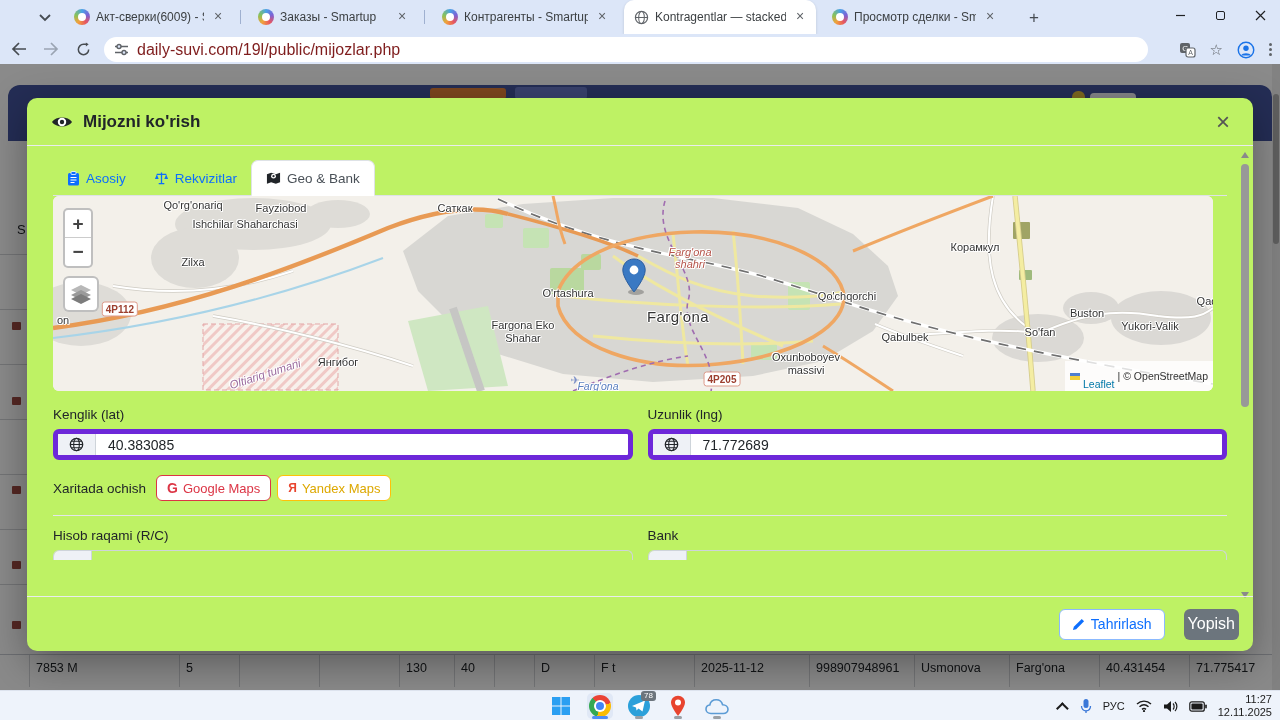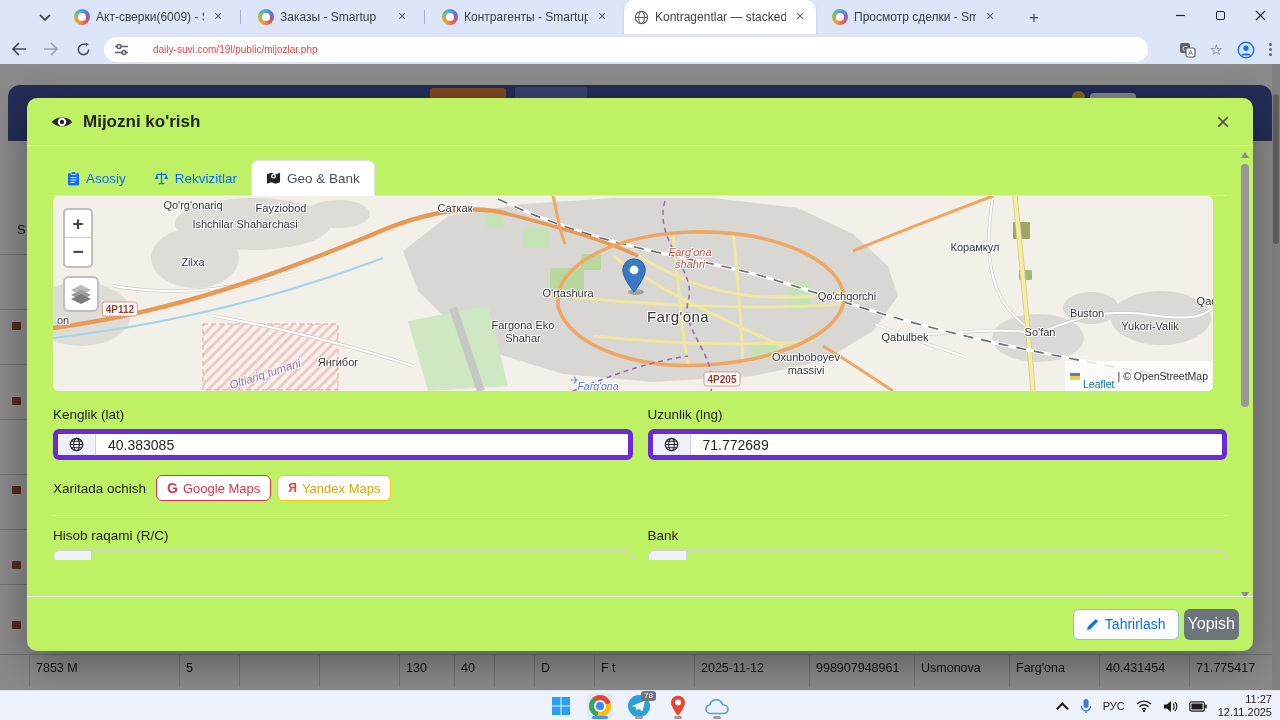--- a/index.html
+++ b/index.html
@@ -17,21 +17,21 @@
   .favicon::after { content:""; position:absolute; left:4px; top:4px; width:8px; height:8px; border-radius:50%; background:#fff; }
   .tabsep { position:absolute; top:10px; width:1px; height:14px; background:#9fb0d0; }
   .newtab { position:absolute; left:1022px; top:6px; width:24px; height:24px; font-size:17px; color:#454b52; text-align:center; line-height:23px; border-radius:50%; }
   .wincontrols { position:absolute; right:0; top:0; height:34px; display:flex; }
   .wc { width:40px; height:30px; display:flex; align-items:center; justify-content:center; color:#202124; font-size:13px; }
   .wc .box { width:9px; height:9px; border:1px solid #202124; border-radius:2px; }
 
   .toolbar { position:absolute; left:0; top:34px; width:1280px; height:30px; background:#dce6f8; display:flex; align-items:center; }
   .navbtn { width:26px; height:26px; display:flex; align-items:center; justify-content:center; margin-left:6px; }
   .urlpill { position:absolute; left:104px; top:3px; width:1044px; height:25px; background:#fff; border-radius:13px; display:flex; align-items:center; padding:0 10px; }
-  .urltext { font-size:10px; color:#ef4444; margin-left:24px; }
+  .urltext { font-size:16px; color:#7f1d1d; margin-left:8px; }
   .tb-right { position:absolute; right:8px; top:3px; height:25px; display:flex; align-items:center; gap:14px; }
   .star { font-size:15px; color:#5f6368; }
   .kebab { display:flex; flex-direction:column; gap:2px; }
   .kebab i { width:3px; height:3px; border-radius:50%; background:#5f6368; }
   .avatar-chip { width:18px; height:18px; }
 
   
   .page { position:absolute; left:0; top:64px; width:1280px; height:626px; background:#fff; overflow:hidden; }
   .site-navbar { position:absolute; left:8px; top:21px; width:1264px; height:56px; background:#44549e; border-radius:12px 12px 0 0; }
   .nb-chip1 { position:absolute; left:422px; top:3px; width:76px; height:11px; background:#e8833a; border-radius:3px; }
@@ -48,21 +48,21 @@
   .bg-td { border-right:1px solid #d4d7db; font-size:12.5px; color:#212529; padding:6px 4px 0 6px; overflow:hidden; white-space:nowrap; }
 
   .overlay { position:absolute; left:0; top:0; width:1280px; height:626px; background:rgba(0,0,0,0.46); }
 
   
   .modal { position:absolute; left:27px; top:34px; width:1226px; height:553px; background:#bef264; border-radius:10px; box-shadow:0 12px 40px rgba(0,0,0,.35); }
   .m-head { position:relative; height:48px; border-bottom:1px solid #e9ecef; display:flex; align-items:center; padding:0 24px; }
   .m-title { font-size:17px; font-weight:bold; color:#212529; margin-left:10px; }
   .m-close { position:absolute; right:16px; top:10px; font-size:24px; color:#555; width:28px; text-align:center; font-weight:300; }
   .m-body { position:relative; height:450px; padding:14px 26px 0 26px; overflow:hidden; }
-  .m-foot { position:absolute; left:0; bottom:0; width:100%; height:55px; border-top:1px solid #e9ecef; display:flex; align-items:center; justify-content:flex-end; gap:5px; padding:0 14px; border-radius:0 0 10px 10px; }
+  .m-foot { position:absolute; left:0; bottom:0; width:100%; height:55px; border-top:1px solid #e9ecef; display:flex; align-items:center; justify-content:flex-end; gap:19px; padding:0 14px; border-radius:0 0 10px 10px; }
 
   .navtabs { display:flex; border-bottom:1px solid #dee2e6; height:36px; }
   .ntab { display:flex; align-items:center; gap:6px; padding:0 14px; font-size:13.5px; color:#0d6efd; margin-bottom:-1px; }
   .ntab.active { color:#495057; background:#fff; border:1px solid #dee2e6; border-bottom:1px solid #fff; border-radius:7px 7px 0 0; }
 
   .sect-head { display:flex; align-items:center; gap:7px; margin:16px 0 10px 0; font-size:14.5px; font-weight:bold; color:#212529; }
 
   
   .map { position:relative; width:1160px; height:195px; border-radius:6px; overflow:hidden; background:#f3f0ea; }
   .map svg.base { position:absolute; left:0; top:0; }

